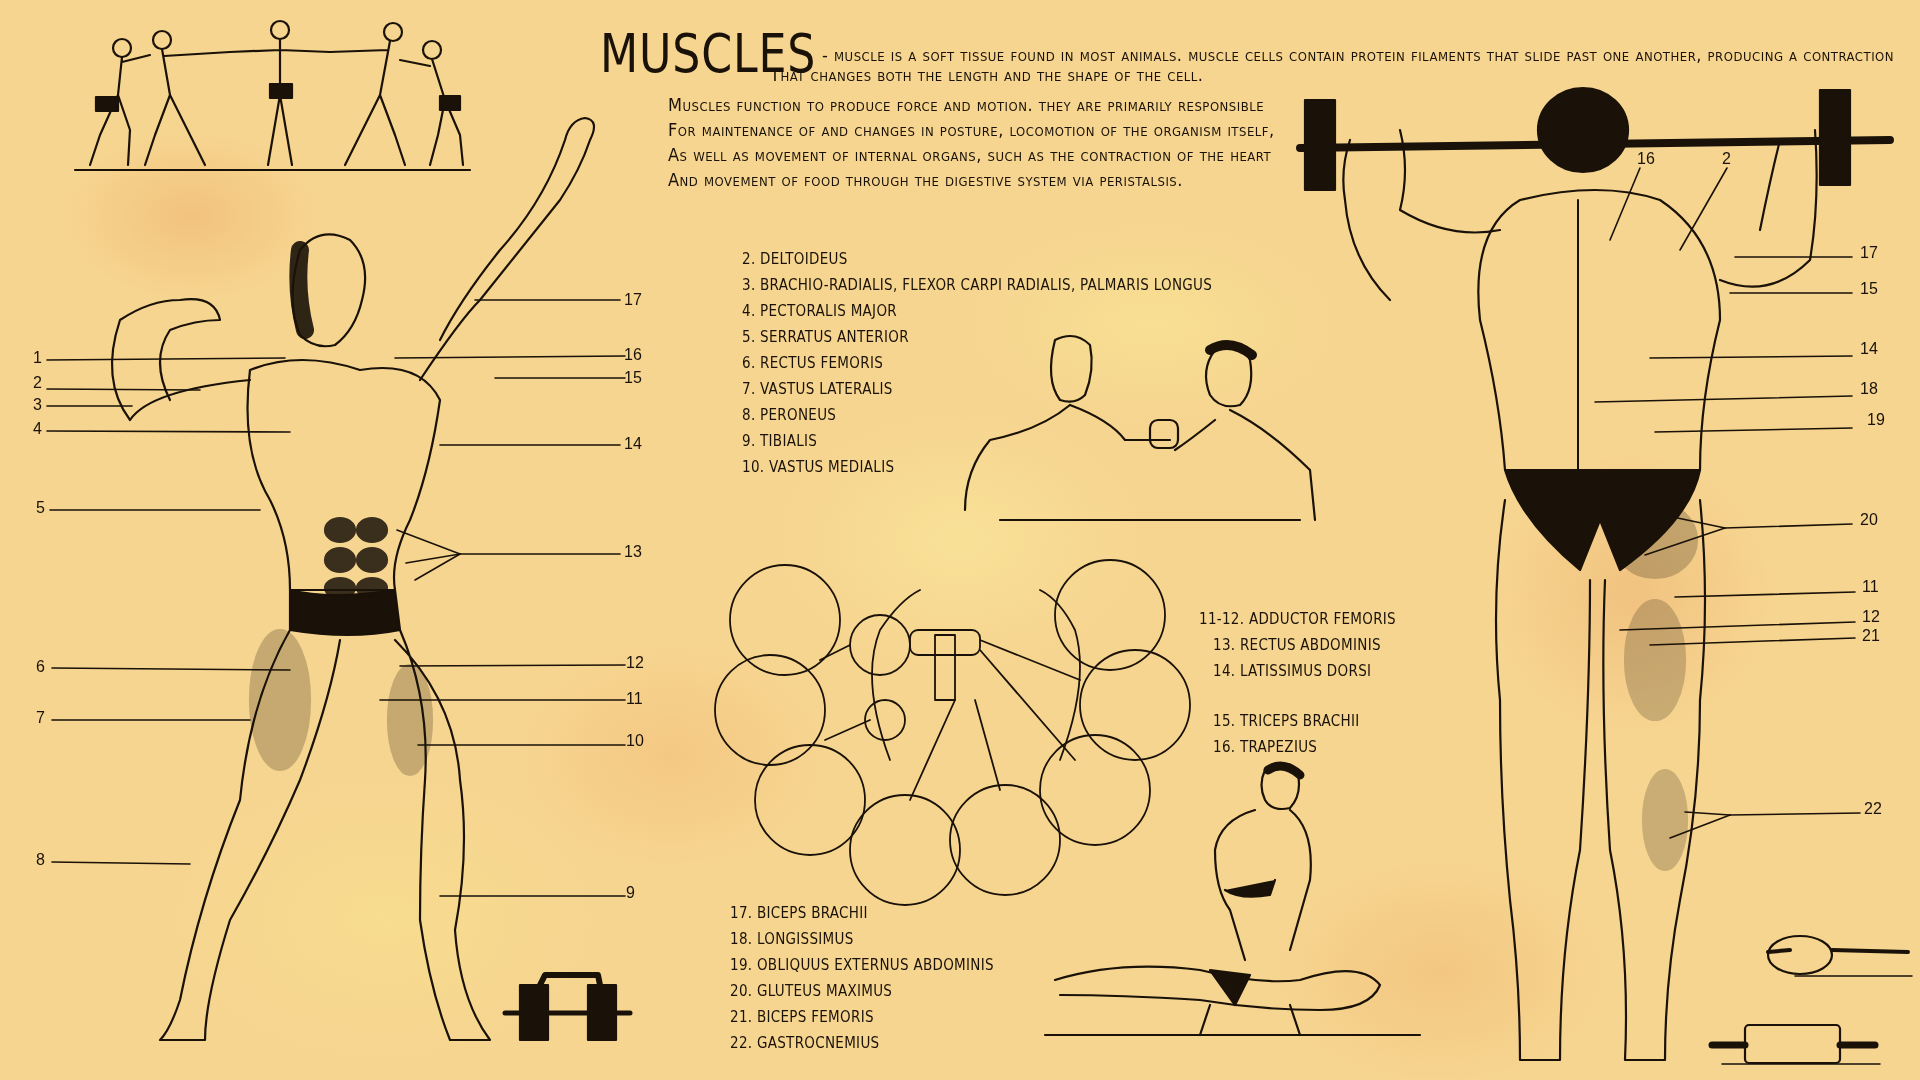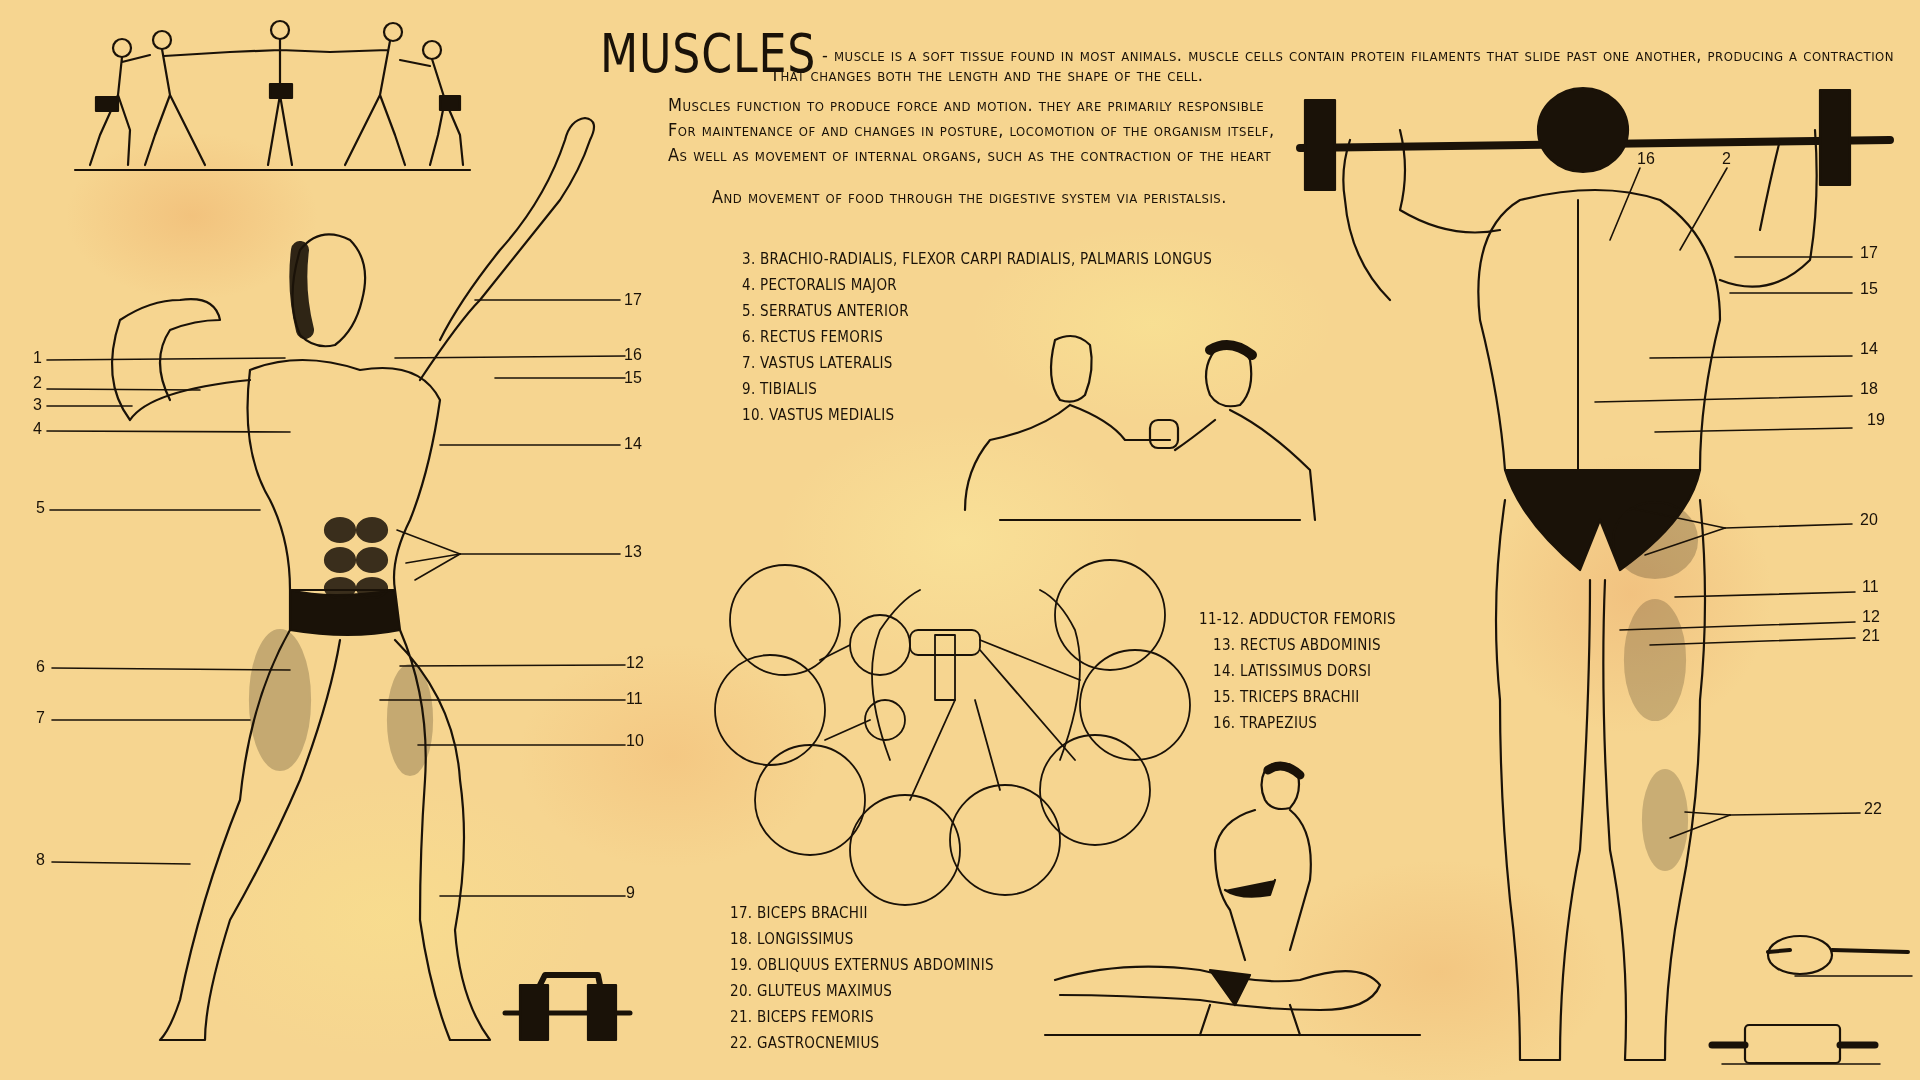--- a/index.html
+++ b/index.html
@@ -197,37 +197,39 @@
     </g>
   </g>
 </svg>
 
 <div class="title ink">MUSCLES</div>
 <div class="intro-line" style="left:822px;top:44px;">- Muscle is a soft tissue found in most animals. Muscle cells contain protein filaments that slide past one another, producing a contraction</div>
 <div class="intro-line" style="left:770px;top:64px;">that changes both the length and the shape of the cell.</div>
 <div class="intro-line" style="left:668px;top:94px;">Muscles function to produce force and motion. They are primarily responsible</div>
 <div class="intro-line" style="left:668px;top:119px;">for maintenance of and changes in posture, locomotion of the organism itself,</div>
 <div class="intro-line" style="left:668px;top:144px;">as well as movement of internal organs, such as the contraction of the heart</div>
-<div class="intro-line" style="left:668px;top:186px;margin-left:44px;">and movement of food through the digestive system via peristalsis.</div>
+<div class="intro-line" style="left:668px;top:169px;">and movement of food through the digestive system via peristalsis.</div>
 
 <div class="legend" style="left:742px;top:246px;">
+  <div>2. DELTOIDEUS</div>
   <div>3. BRACHIO-RADIALIS, FLEXOR CARPI RADIALIS, PALMARIS LONGUS</div>
   <div>4. PECTORALIS MAJOR</div>
   <div>5. SERRATUS ANTERIOR</div>
   <div>6. RECTUS FEMORIS</div>
   <div>7. VASTUS LATERALIS</div>
+  <div>8. PERONEUS</div>
   <div>9. TIBIALIS</div>
   <div>10. VASTUS MEDIALIS</div>
 </div>
 
 <div class="legend" style="left:1199px;top:606px;">
   <div>11-12. ADDUCTOR FEMORIS</div>
   <div style="padding-left:14px;">13. RECTUS ABDOMINIS</div>
   <div style="padding-left:14px;">14. LATISSIMUS DORSI</div>
-  <div style="padding-left:14px;">15. TRICEPS BRACHII</div>
+  <div style="padding-left:14px;margin-top:24px;">15. TRICEPS BRACHII</div>
   <div style="padding-left:14px;">16. TRAPEZIUS</div>
 </div>
 
 <div class="legend" style="left:730px;top:900px;">
   <div>17. BICEPS BRACHII</div>
   <div>18. LONGISSIMUS</div>
   <div>19. OBLIQUUS EXTERNUS ABDOMINIS</div>
   <div>20. GLUTEUS MAXIMUS</div>
   <div>21. BICEPS FEMORIS</div>
   <div>22. GASTROCNEMIUS</div>

